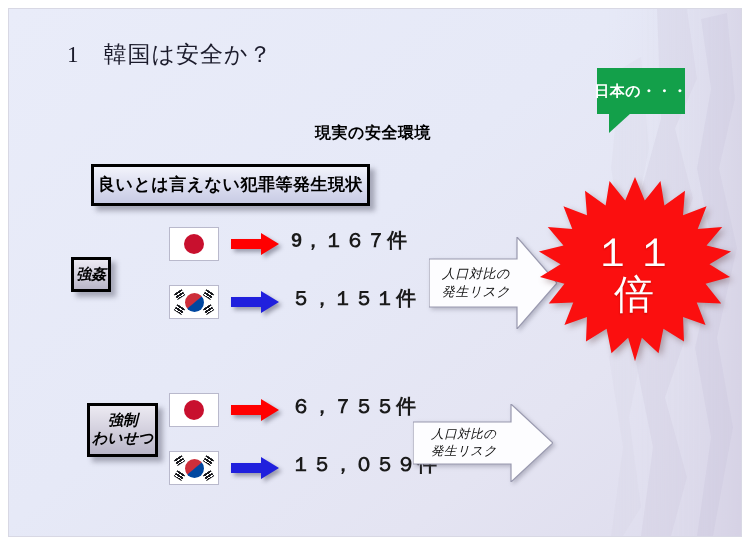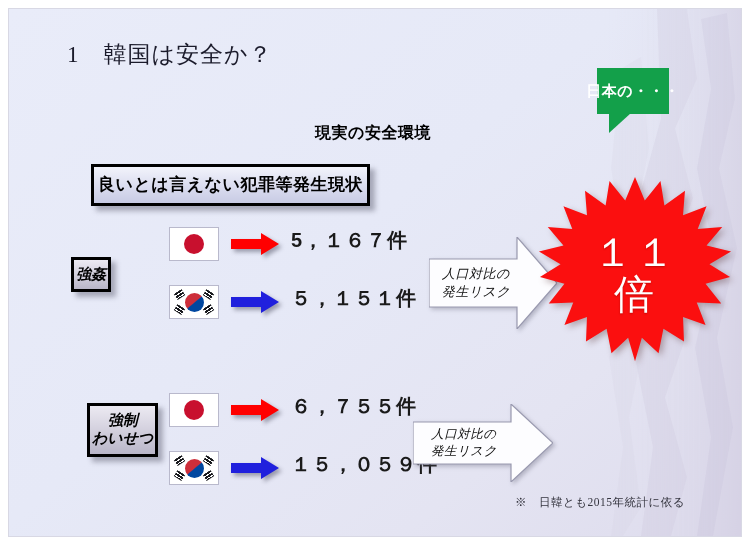--- a/index.html
+++ b/index.html
@@ -80,21 +80,21 @@
     color: #000;
     letter-spacing: .5px;
     white-space: nowrap;
   }
 
   
   #callout {
     position: absolute;
     left: 588px;
     top: 59px;
-    width: 72px;
+    width: 88px;
     height: 46px;
     background: #13a04a;
     display: flex;
     align-items: center;
     justify-content: center;
   }
   #callout-text {
     color: #fff;
     font-size: 15px;
     font-weight: bold;
@@ -292,21 +292,21 @@
 
     <div class="entry entry-jp">
       <div class="flag">
         <div class="flag-jp-disc"></div>
       </div>
       <div class="arrow-sm">
         <svg viewBox="0 0 48 22" width="48" height="22">
           <path d="M0 6 L30 6 L30 0 L48 11 L30 22 L30 16 L0 16 Z" fill="#ff0000"></path>
         </svg>
       </div>
-      <div class="count">5，１６７件</div>
+      <div class="count">9，１６７件</div>
     </div>
 
     <div class="entry entry-kr">
       <div class="flag">
         <div class="flag-kr-taeguk"></div>
         <div class="tri tri-tl"></div>
         <div class="tri tri-tr"></div>
         <div class="tri tri-bl"></div>
         <div class="tri tri-br"></div>
       </div>
@@ -371,15 +371,14 @@
 
   <div class="risk-arrow" id="risk-arrow-1">
     <svg viewBox="0 0 140 78" preserveAspectRatio="none">
       <path d="M0 18 L98 18 L98 0 L140 39 L98 78 L98 60 L0 60 Z" fill="#fdfdff" stroke="#9a9ab0" stroke-width="1.2"></path>
     </svg>
     <div class="risk-text">人口対比の
 発生リスク</div>
   </div>
 
 
-  <div id="footnote">※　日韓とも2015年統計に依る</div>
 
 </div>
 
 </body></html>

